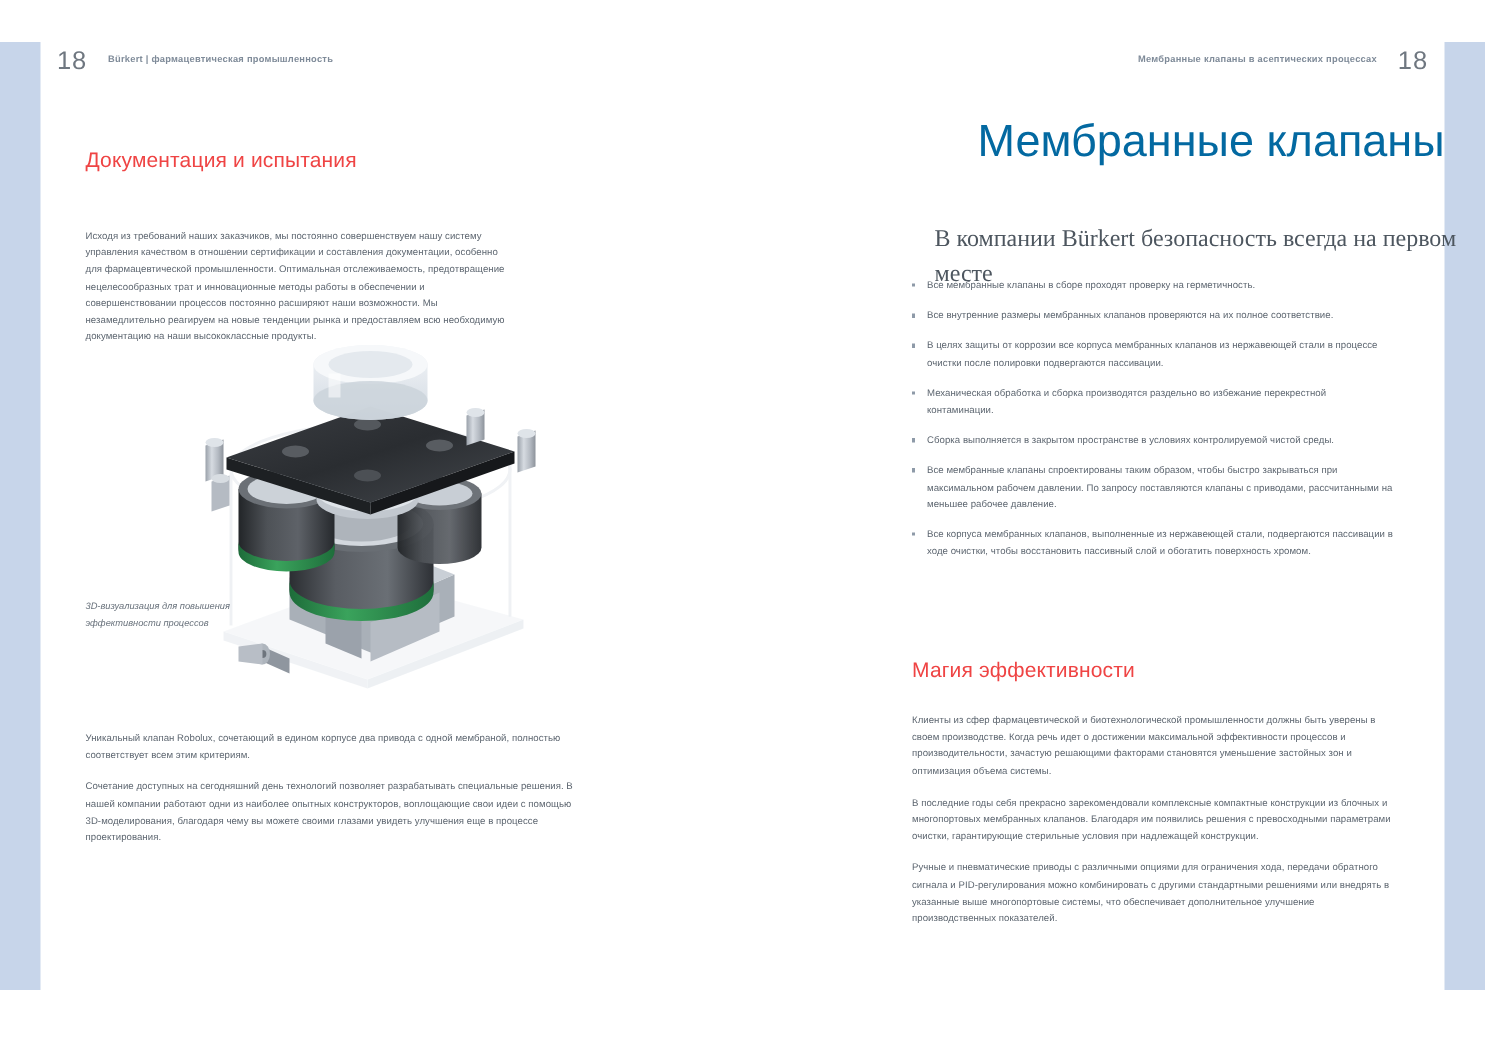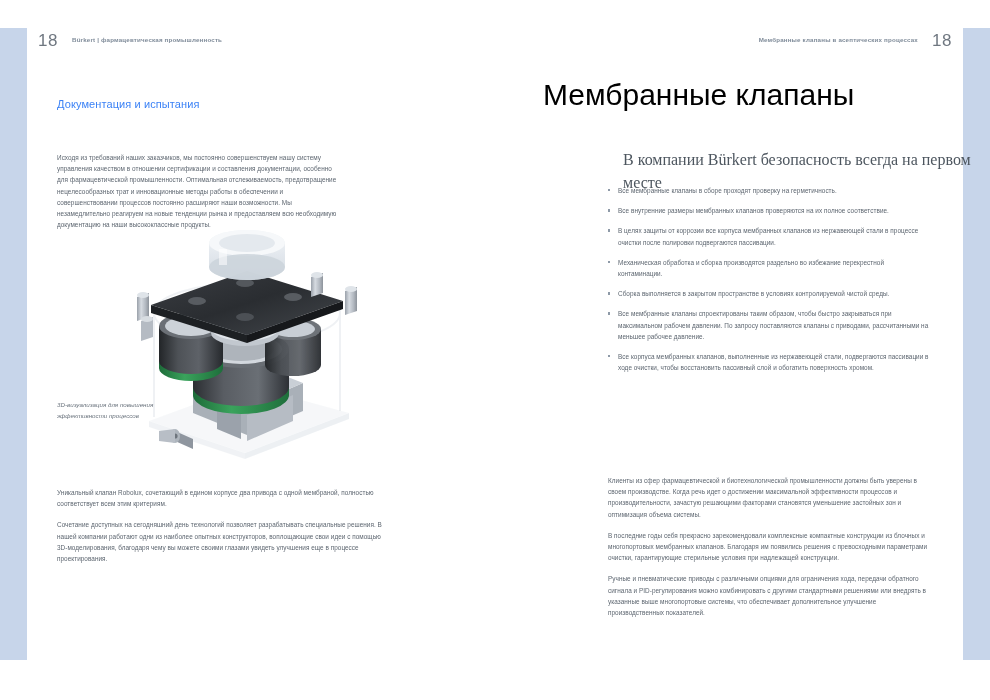--- a/index.html
+++ b/index.html
@@ -64,23 +64,23 @@
     width: 400px; height: 600px;
   }
   .page-right {
     position: absolute;
     left: 540px; top: 60px;
     width: 400px; height: 600px;
   }
 
   h2.sec-title {
     margin: 0;
-    font-size: 11px;
+    font-size: 14px;
     font-weight: 400;
-    color: #3b82f6;
+    color: #ef4444;
     letter-spacing: .1px;
   }
 
   p.body, li.body {
     font-size: 6.4px;
     line-height: 11.2px;
     color: #5d6670;
     margin: 0;
     letter-spacing: .04px;
     text-align: left;
@@ -116,23 +116,24 @@
   }
 
   
   .big-title {
     position: absolute;
     left: 3px; top: 18px;
     width: 420px;
     font-size: 30px;
     line-height: 34px;
     font-weight: 400;
-    color: #000000;
+    color: #0369a1;
     letter-spacing: 0px;
     margin: 0;
+    text-align: right;
   }
   .sub-title {
     position: absolute;
     left: 67px; top: 72px;
     width: 350px;
     font-size: 16px;
     line-height: 23px;
     font-weight: 400;
     color: #4d565f;
     margin: 16px;
@@ -333,20 +334,21 @@
     <ul class="bullets">
       <li class="body">Все мембранные клапаны в сборе проходят проверку на герметичность.</li>
       <li class="body">Все внутренние размеры мембранных клапанов проверяются на их полное соответствие.</li>
       <li class="body">В целях защиты от коррозии все корпуса мембранных клапанов из нержавеющей стали в процессе очистки после полировки подвергаются пассивации.</li>
       <li class="body">Механическая обработка и сборка производятся раздельно во избежание перекрестной контаминации.</li>
       <li class="body">Сборка выполняется в закрытом пространстве в условиях контролируемой чистой среды.</li>
       <li class="body">Все мембранные клапаны спроектированы таким образом, чтобы быстро закрываться при максимальном рабочем давлении. По запросу поставляются клапаны с приводами, рассчитанными на меньшее рабочее давление.</li>
       <li class="body">Все корпуса мембранных клапанов, выполненные из нержавеющей стали, подвергаются пассивации в ходе очистки, чтобы восстановить пассивный слой и обогатить поверхность хромом.</li>
     </ul>
 
+    <h2 class="sec-title eff-heading">Магия эффективности</h2>
 
     <div class="eff-body">
       <p class="body">Клиенты из сфер фармацевтической и биотехнологической промышленности должны быть уверены в своем производстве. Когда речь идет о достижении максимальной эффективности процессов и производительности, зачастую решающими факторами становятся уменьшение застойных зон и оптимизация объема системы.</p>
       <p class="body">В последние годы себя прекрасно зарекомендовали комплексные компактные конструкции из блочных и многопортовых мембранных клапанов. Благодаря им появились решения с превосходными параметрами очистки, гарантирующие стерильные условия при надлежащей конструкции.</p>
       <p class="body">Ручные и пневматические приводы с различными опциями для ограничения хода, передачи обратного сигнала и PID-регулирования можно комбинировать с другими стандартными решениями или внедрять в указанные выше многопортовые системы, что обеспечивает дополнительное улучшение производственных показателей.</p>
     </div>
   </div>
 
 </div>
 

